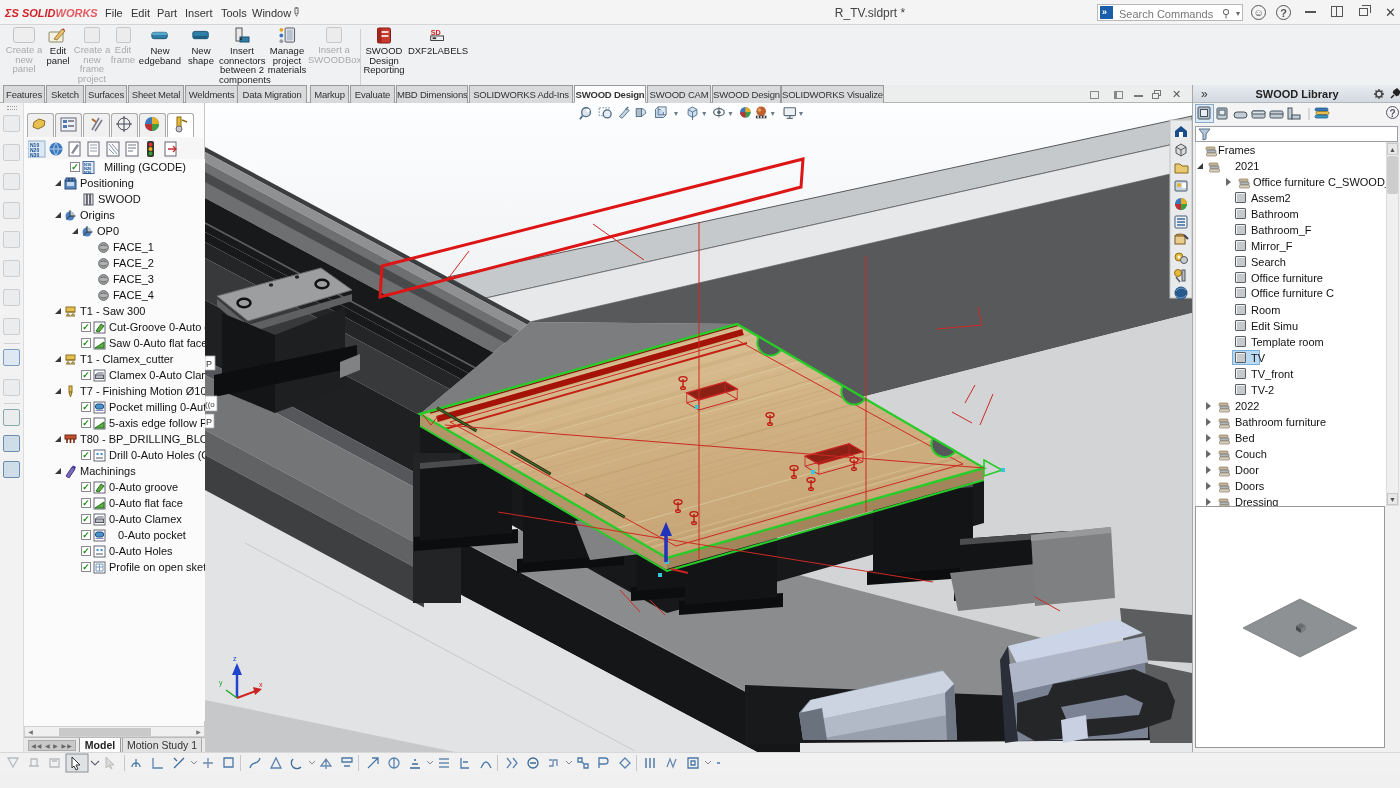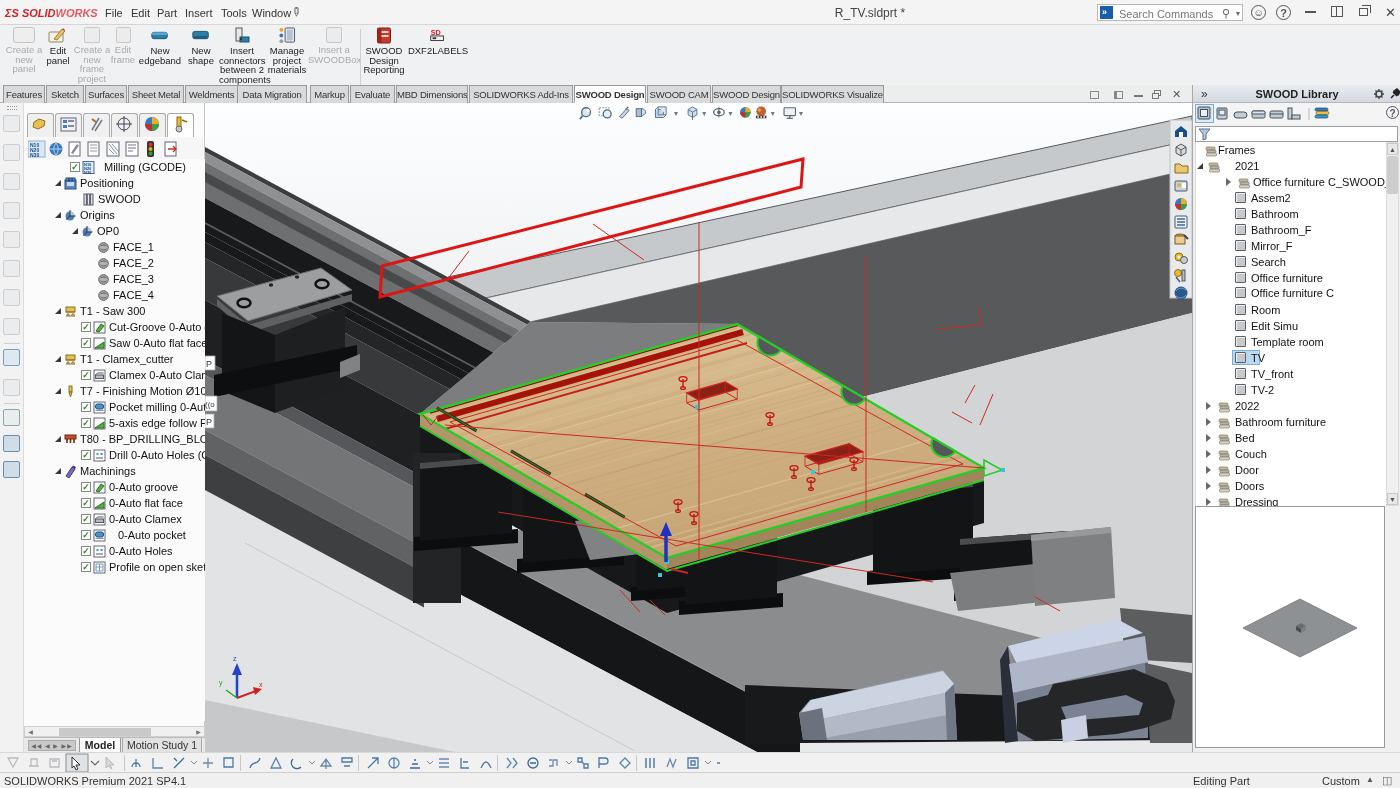--- a/index.html
+++ b/index.html
@@ -1060,20 +1060,13 @@
           <path d="M2 7 h10 m-3 -3 l3 3 -3 3" fill="none" stroke="#4a78a8" stroke-width="1.3"></path>
         </g>
         <g transform="translate(736,3)">
           <path d="M2 2 c6 2 4 8 10 10 M2 12 h4" fill="none" stroke="#5a84b0" stroke-width="1.3"></path>
         </g>
         <g transform="translate(757,3)">
           <path d="M3 12 a6 6 0 0 1 8 -8 M9 2 h2 v2" fill="none" stroke="#3a6a9a" stroke-width="1.3"></path>
         </g>
       </svg>
     </div>
-  <div id="statusbar" class="abs">
-    <span style="position:absolute;left:4px;top:2px;">SOLIDWORKS Premium 2021 SP4.1</span>
-    <span style="position:absolute;left:1193px;top:2px;">Editing Part</span>
-    <span style="position:absolute;left:1322px;top:2px;">Custom</span>
-    <span style="position:absolute;left:1366px;top:2px;font-size:8px;color:#555;">▲</span>
-    <span style="position:absolute;left:1382px;top:1px;font-size:11px;color:#666;">◫</span>
-  </div>
 </div>
 
 </body></html>

